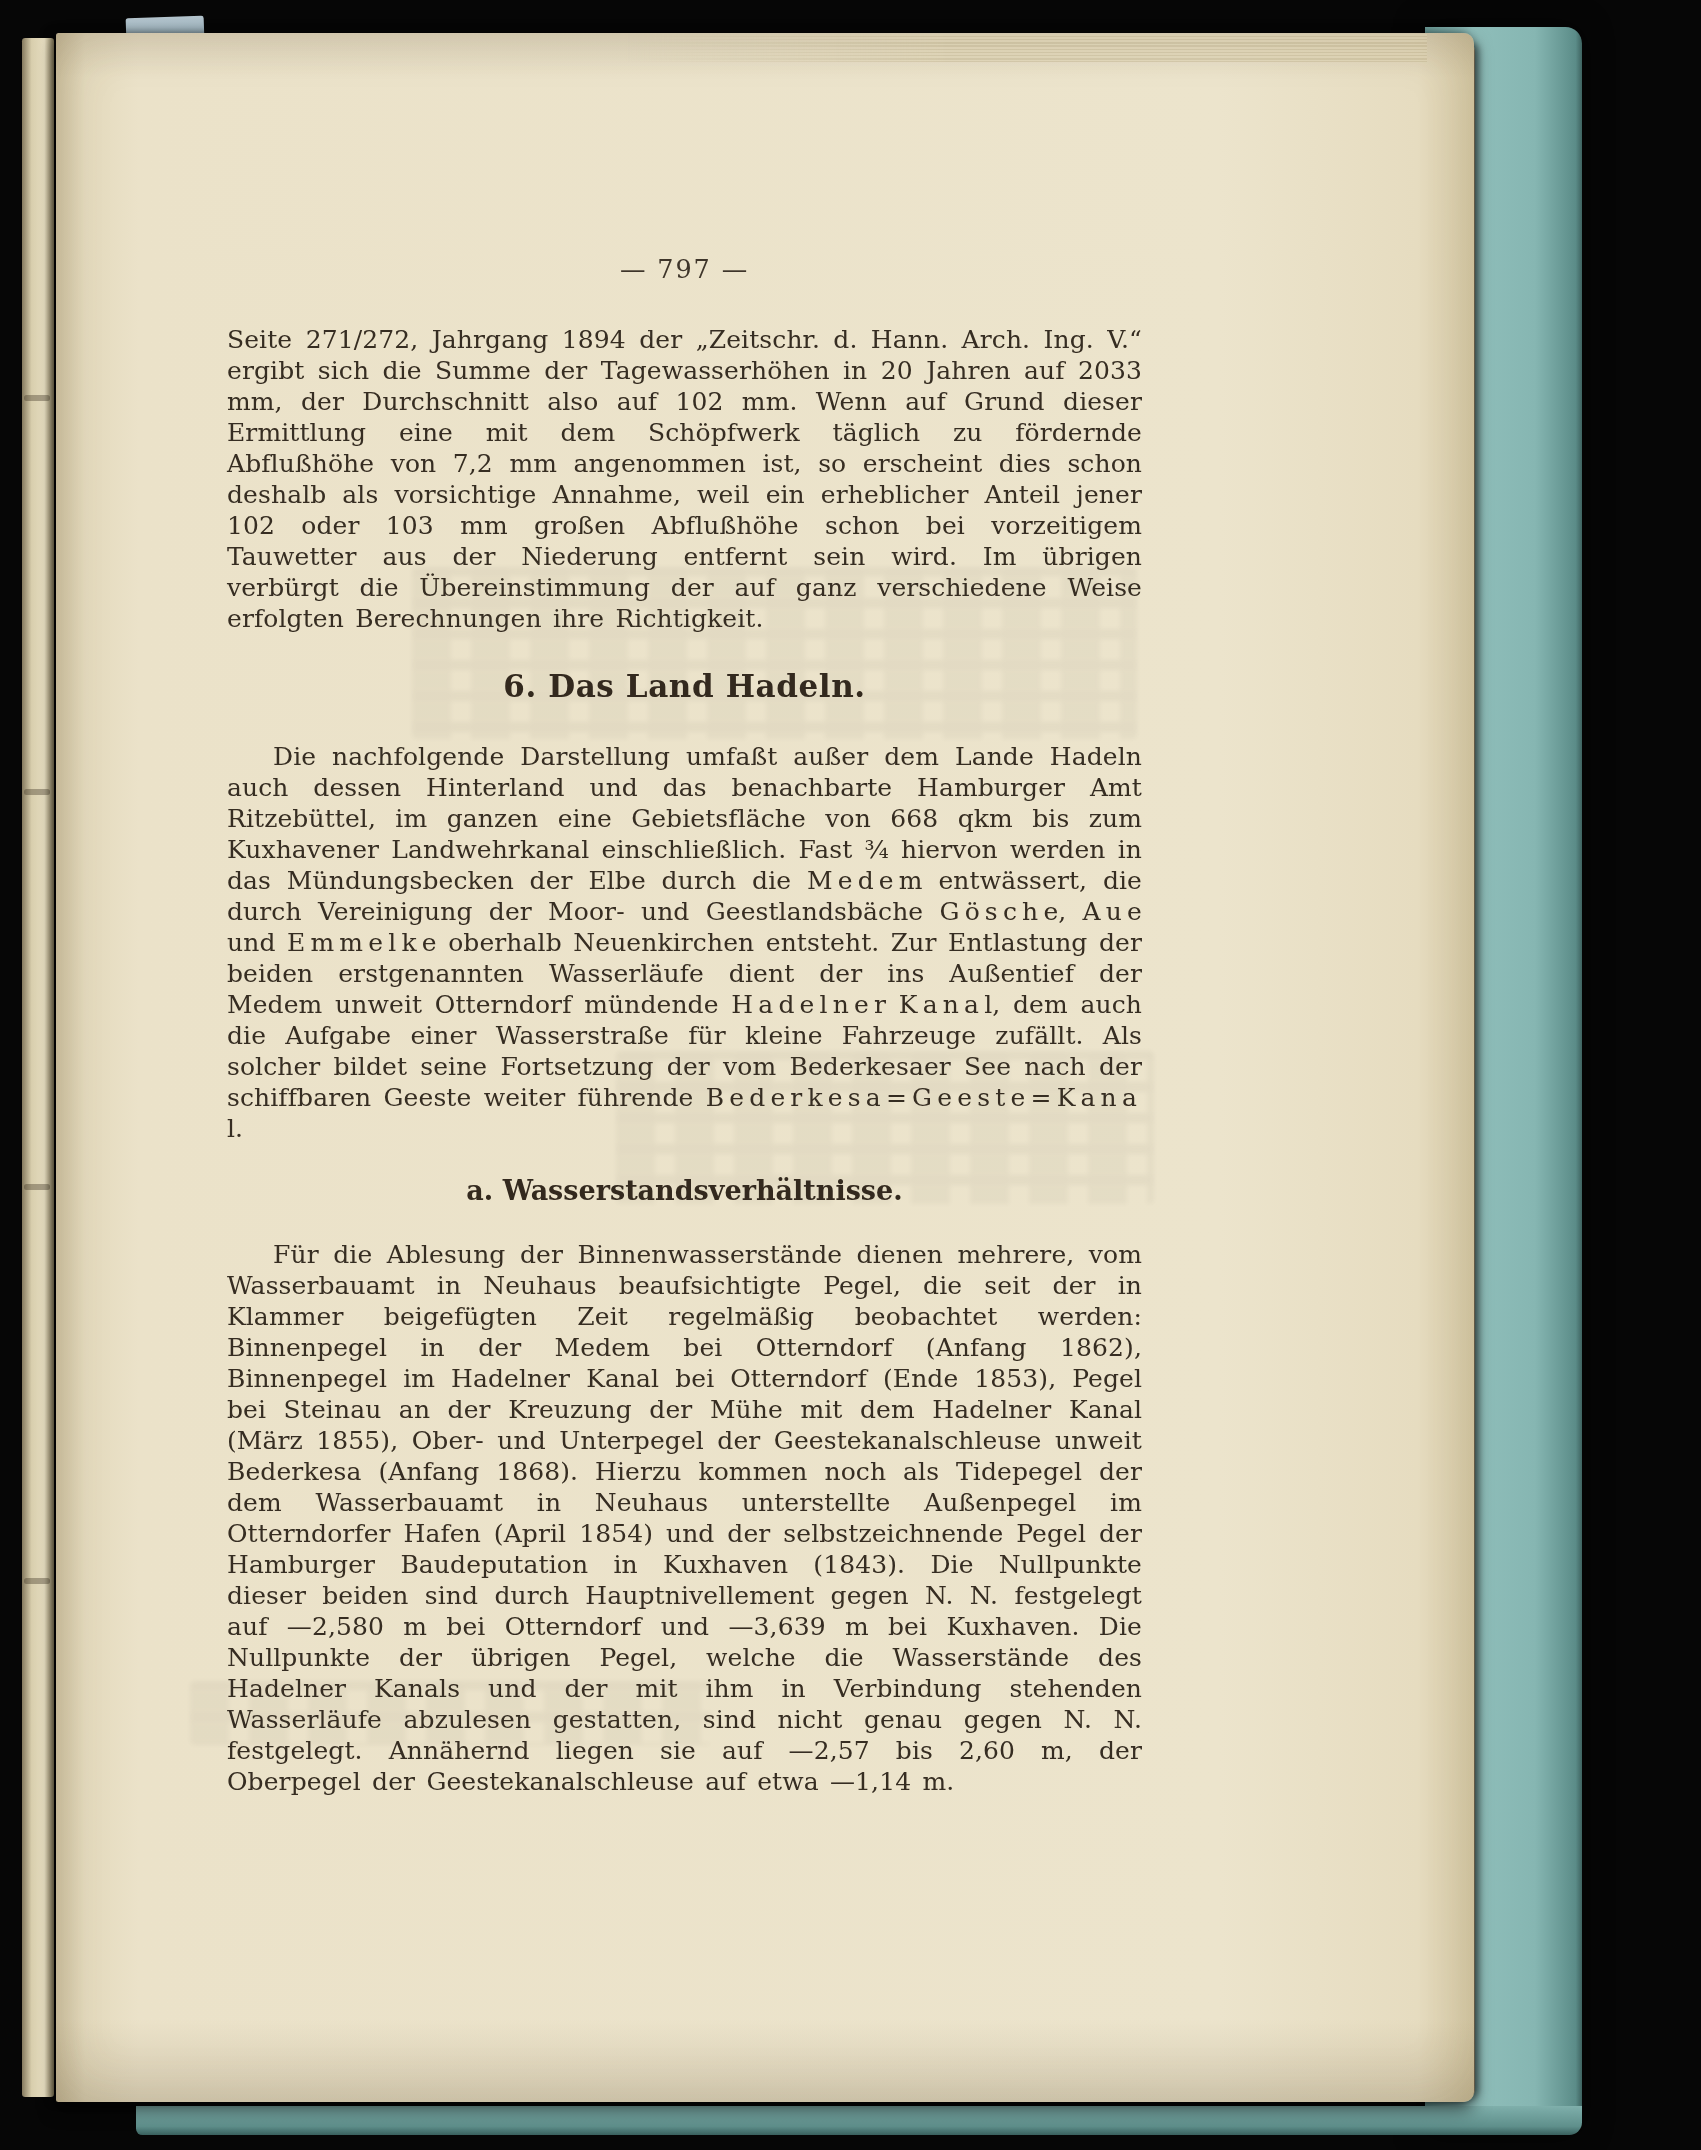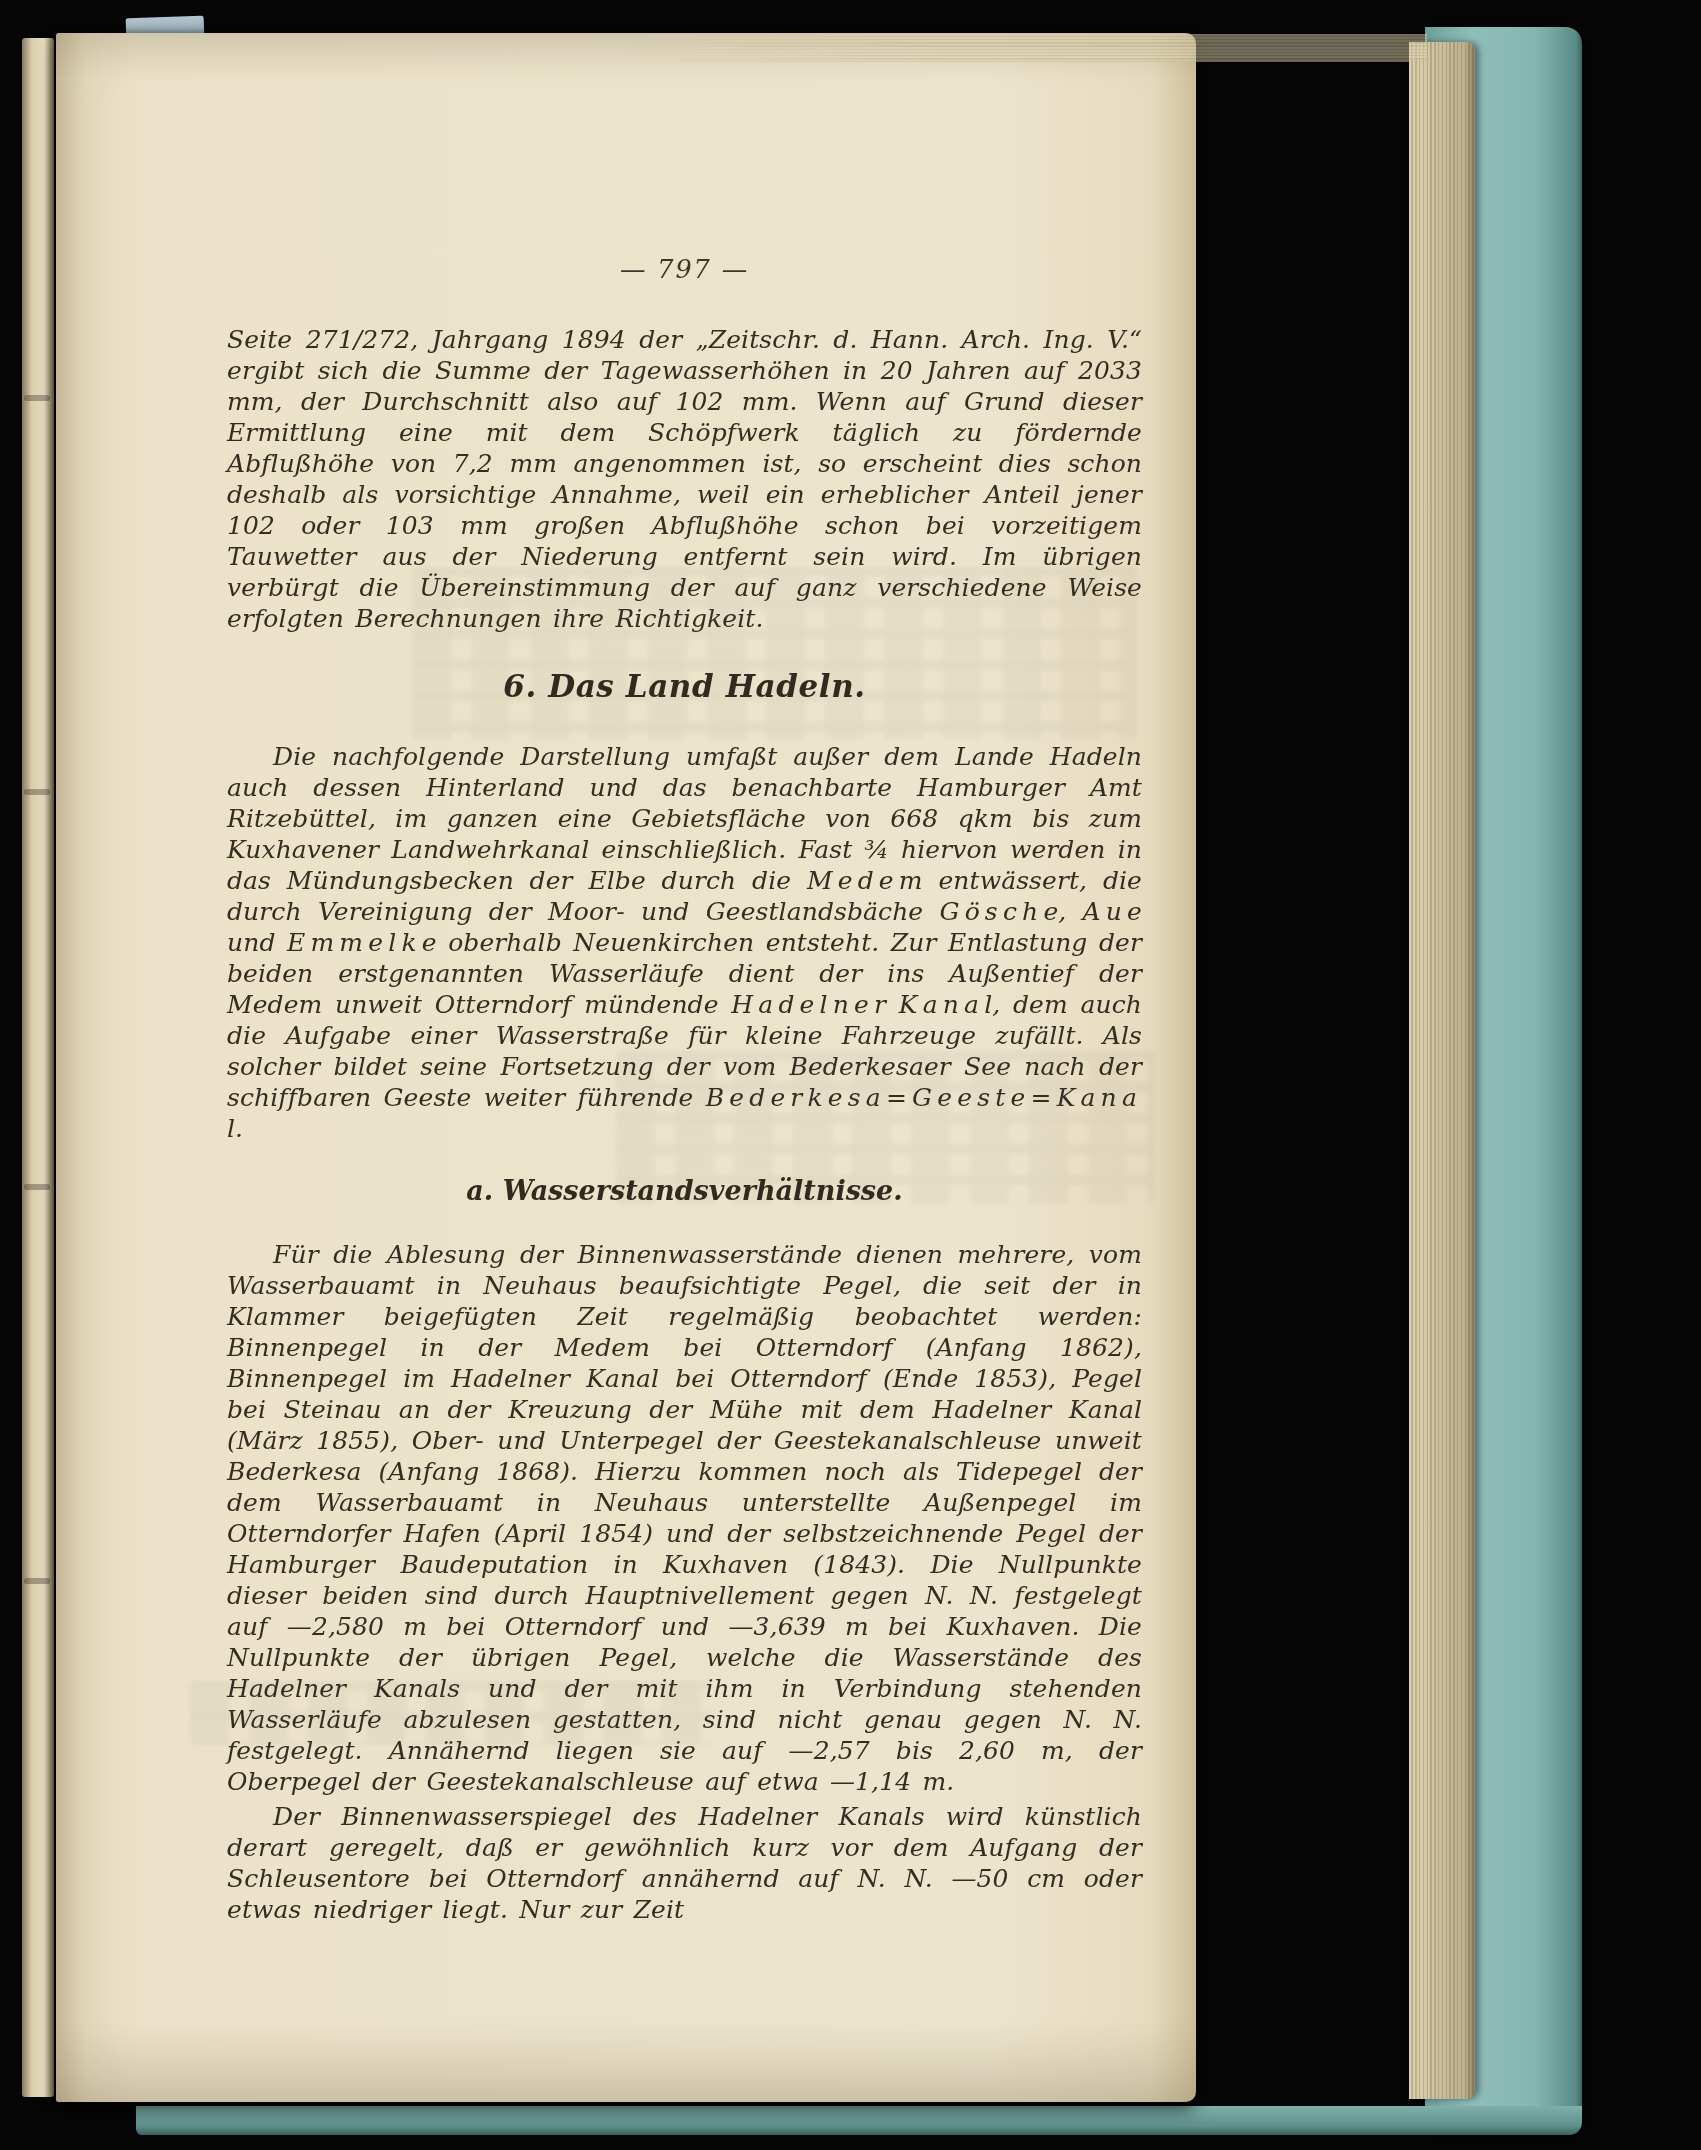--- a/index.html
+++ b/index.html
@@ -46,27 +46,26 @@
   }
   .top-edge{
     position:absolute;left:624px;top:34px;width:803px;height:28px;
     background:repeating-linear-gradient(to bottom,#ddd2b1 0 1.9px,#c3b691 1.9px 3.2px);
     opacity:.5;
     -webkit-mask-image:linear-gradient(to left,#000 60%,transparent 100%);
     mask-image:linear-gradient(to left,#000 60%,transparent 100%);
   }
   
   .page{
-    position:absolute;left:56px;top:33px;width:1140px;height:2069px;
+    position:absolute;left:56px;top:33px;width:1418px;height:2069px;
     background:
       linear-gradient(to bottom,rgba(120,100,70,.13) 0,rgba(0,0,0,0) 45px,rgba(0,0,0,0) 96%,rgba(110,92,60,.18) 100%),
       linear-gradient(to right,#cfc2a0 0,#e4dabd 29px,#ebe2c9 83px,#ece4cc 82%,#e6dcc0 96%,#d6c9a4 100%);
     border-radius:2.5px 10.2px 10.2px 2.5px;
     box-shadow:inset 0 0 57px rgba(90,75,50,.16),-3.8px 0 9px rgba(0,0,0,.45),0 7.6px 16.5px rgba(0,0,0,.55);
-    font-style:italic;
   }
   
   .ghost{
     position:absolute;opacity:.05;filter:blur(1.9px);border-radius:5.1px;
     background-image:
       repeating-linear-gradient(to bottom,rgba(70,65,55,.9) 0 9.5px,transparent 9.5px 31px),
       repeating-linear-gradient(to right,rgba(70,65,55,.8) 0 39px,transparent 39px 59px);
   }
   .ghost-a{left:356px;top:534px;width:725px;height:172px;}
   .ghost-b{left:560px;top:1018px;width:538px;height:153px;}
@@ -121,18 +120,17 @@
     <p>Seite 271/272, Jahrgang 1894 der „Zeitschr. d. Hann. Arch. Ing. V.“ ergibt sich die Summe der Tagewasserhöhen in 20 Jahren auf 2033 mm, der Durchschnitt also auf 102 mm. Wenn auf Grund dieser Ermittlung eine mit dem Schöpfwerk täglich zu fördernde Abflußhöhe von 7,2 mm angenommen ist, so erscheint dies schon deshalb als vorsichtige Annahme, weil ein erheblicher Anteil jener 102 oder 103 mm großen Abflußhöhe schon bei vorzeitigem Tauwetter aus der Niederung entfernt sein wird. Im übrigen verbürgt die Übereinstimmung der auf ganz verschiedene Weise erfolgten Berechnungen ihre Richtigkeit.</p>
 
     <h2>6. Das Land Hadeln.</h2>
 
     <p class="indent">Die nachfolgende Darstellung umfaßt außer dem Lande Hadeln auch dessen Hinterland und das benachbarte Hamburger Amt Ritzebüttel, im ganzen eine Gebietsfläche von 668 qkm bis zum Kuxhavener Landwehrkanal einschließlich. Fast ¾ hiervon werden in das Mündungsbecken der Elbe durch die M e d e m entwässert, die durch Vereinigung der Moor- und Geestlandsbäche G ö s c h e, A u e und E m m e l k e oberhalb Neuenkirchen entsteht. Zur Entlastung der beiden erstgenannten Wasserläufe dient der ins Außentief der Medem unweit Otterndorf mündende H a d e l n e r K a n a l, dem auch die Aufgabe einer Wasserstraße für kleine Fahrzeuge zufällt. Als solcher bildet seine Fortsetzung der vom Bederkesaer See nach der schiffbaren Geeste weiter führende B e d e r k e s a = G e e s t e = K a n a l.</p>
 
     <h3>a. Wasserstandsverhältnisse.</h3>
 
     <p class="indent">Für die Ablesung der Binnenwasserstände dienen mehrere, vom Wasserbauamt in Neuhaus beaufsichtigte Pegel, die seit der in Klammer beigefügten Zeit regelmäßig beobachtet werden: Binnenpegel in der Medem bei Otterndorf (Anfang 1862), Binnenpegel im Hadelner Kanal bei Otterndorf (Ende 1853), Pegel bei Steinau an der Kreuzung der Mühe mit dem Hadelner Kanal (März 1855), Ober- und Unterpegel der Geestekanalschleuse unweit Bederkesa (Anfang 1868). Hierzu kommen noch als Tidepegel der dem Wasserbauamt in Neuhaus unterstellte Außenpegel im Otterndorfer Hafen (April 1854) und der selbstzeichnende Pegel der Hamburger Baudeputation in Kuxhaven (1843). Die Nullpunkte dieser beiden sind durch Hauptnivellement gegen N. N. festgelegt auf —2,580 m bei Otterndorf und —3,639 m bei Kuxhaven. Die Nullpunkte der übrigen Pegel, welche die Wasserstände des Hadelner Kanals und der mit ihm in Verbindung stehenden Wasserläufe abzulesen gestatten, sind nicht genau gegen N. N. festgelegt. Annähernd liegen sie auf —2,57 bis 2,60 m, der Oberpegel der Geestekanalschleuse auf etwa —1,14 m.</p>
 
-    <p class="indent">Der Binnenwasserspiegel des Hadelner Kanals wird künstlich derart geregelt, daß er gewöhnlich kurz vor dem Aufgang der Schleusentore bei Otterndorf annähernd auf N. N. —50 cm oder etwas niedriger liegt. Nur zur Zeit</p>
   </div>
 </div>
 
 <div class="top-edge"></div>
 
 
 </body></html>

